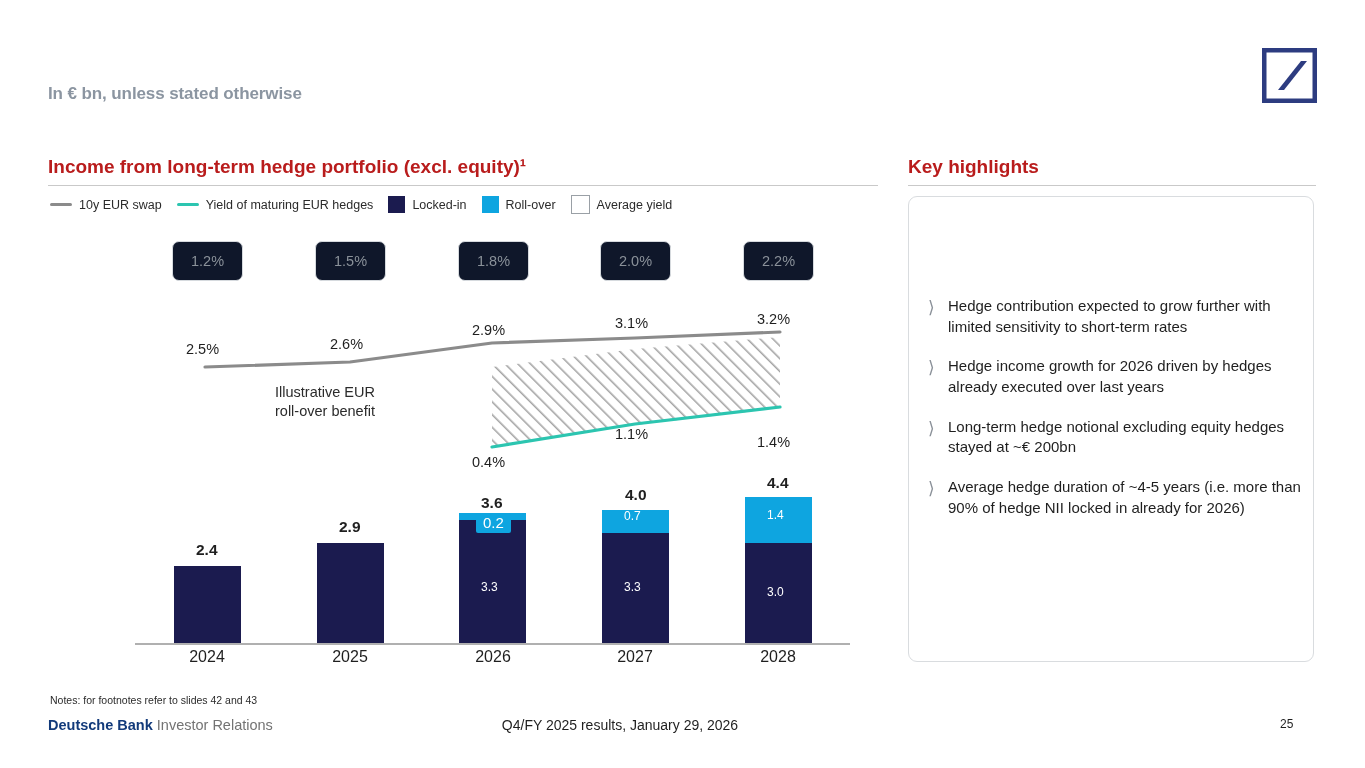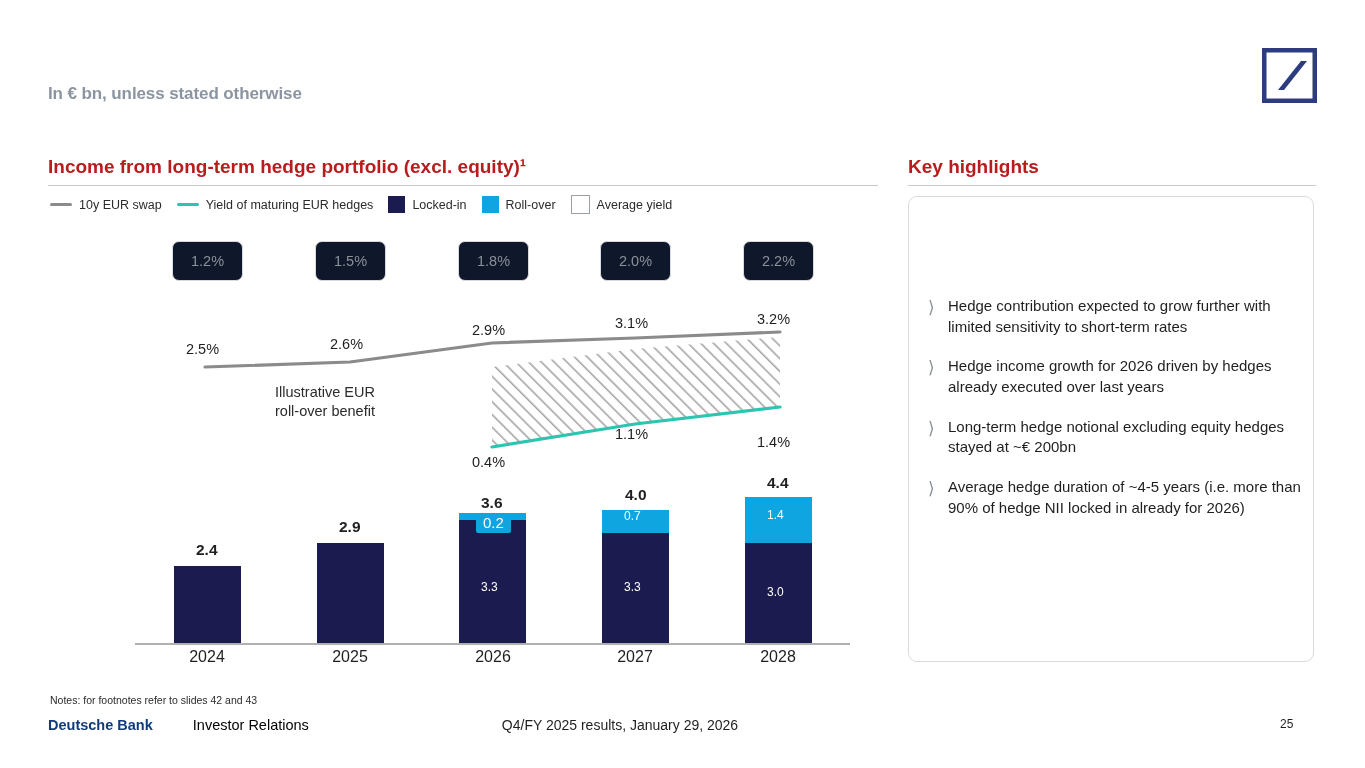--- a/index.html
+++ b/index.html
@@ -75,21 +75,21 @@
   .bul-mark{
     width:26px;flex:0 0 26px;font-size:17px;color:#8b9199;
     line-height:1.38;padding-left:6px;box-sizing:border-box;
   }
   .bul-txt{font-size:15px;line-height:1.38;color:#1f1f1f;}
 
   
   .notes{position:absolute;left:50px;top:694px;font-size:10.5px;color:#2b2b2b;}
   .foot-db{position:absolute;left:48px;top:717px;font-size:14.5px;color:#2b4a8b;}
   .foot-db b{color:#123a7a;}
-  .foot-db span.ir{color:#000000;margin-left:36px;}
+  .foot-db span.ir{color:#737373;}
   .foot-center{position:absolute;left:0;top:717px;width:1240px;text-align:center;font-size:14px;color:#1f1f1f;}
   .foot-page{position:absolute;left:1280px;top:717px;font-size:12px;color:#1f1f1f;}
 </style>
 </head>
 <body>
 
 <div class="slide">
 
   <div class="subtitle">In € bn, unless stated otherwise</div>
 

